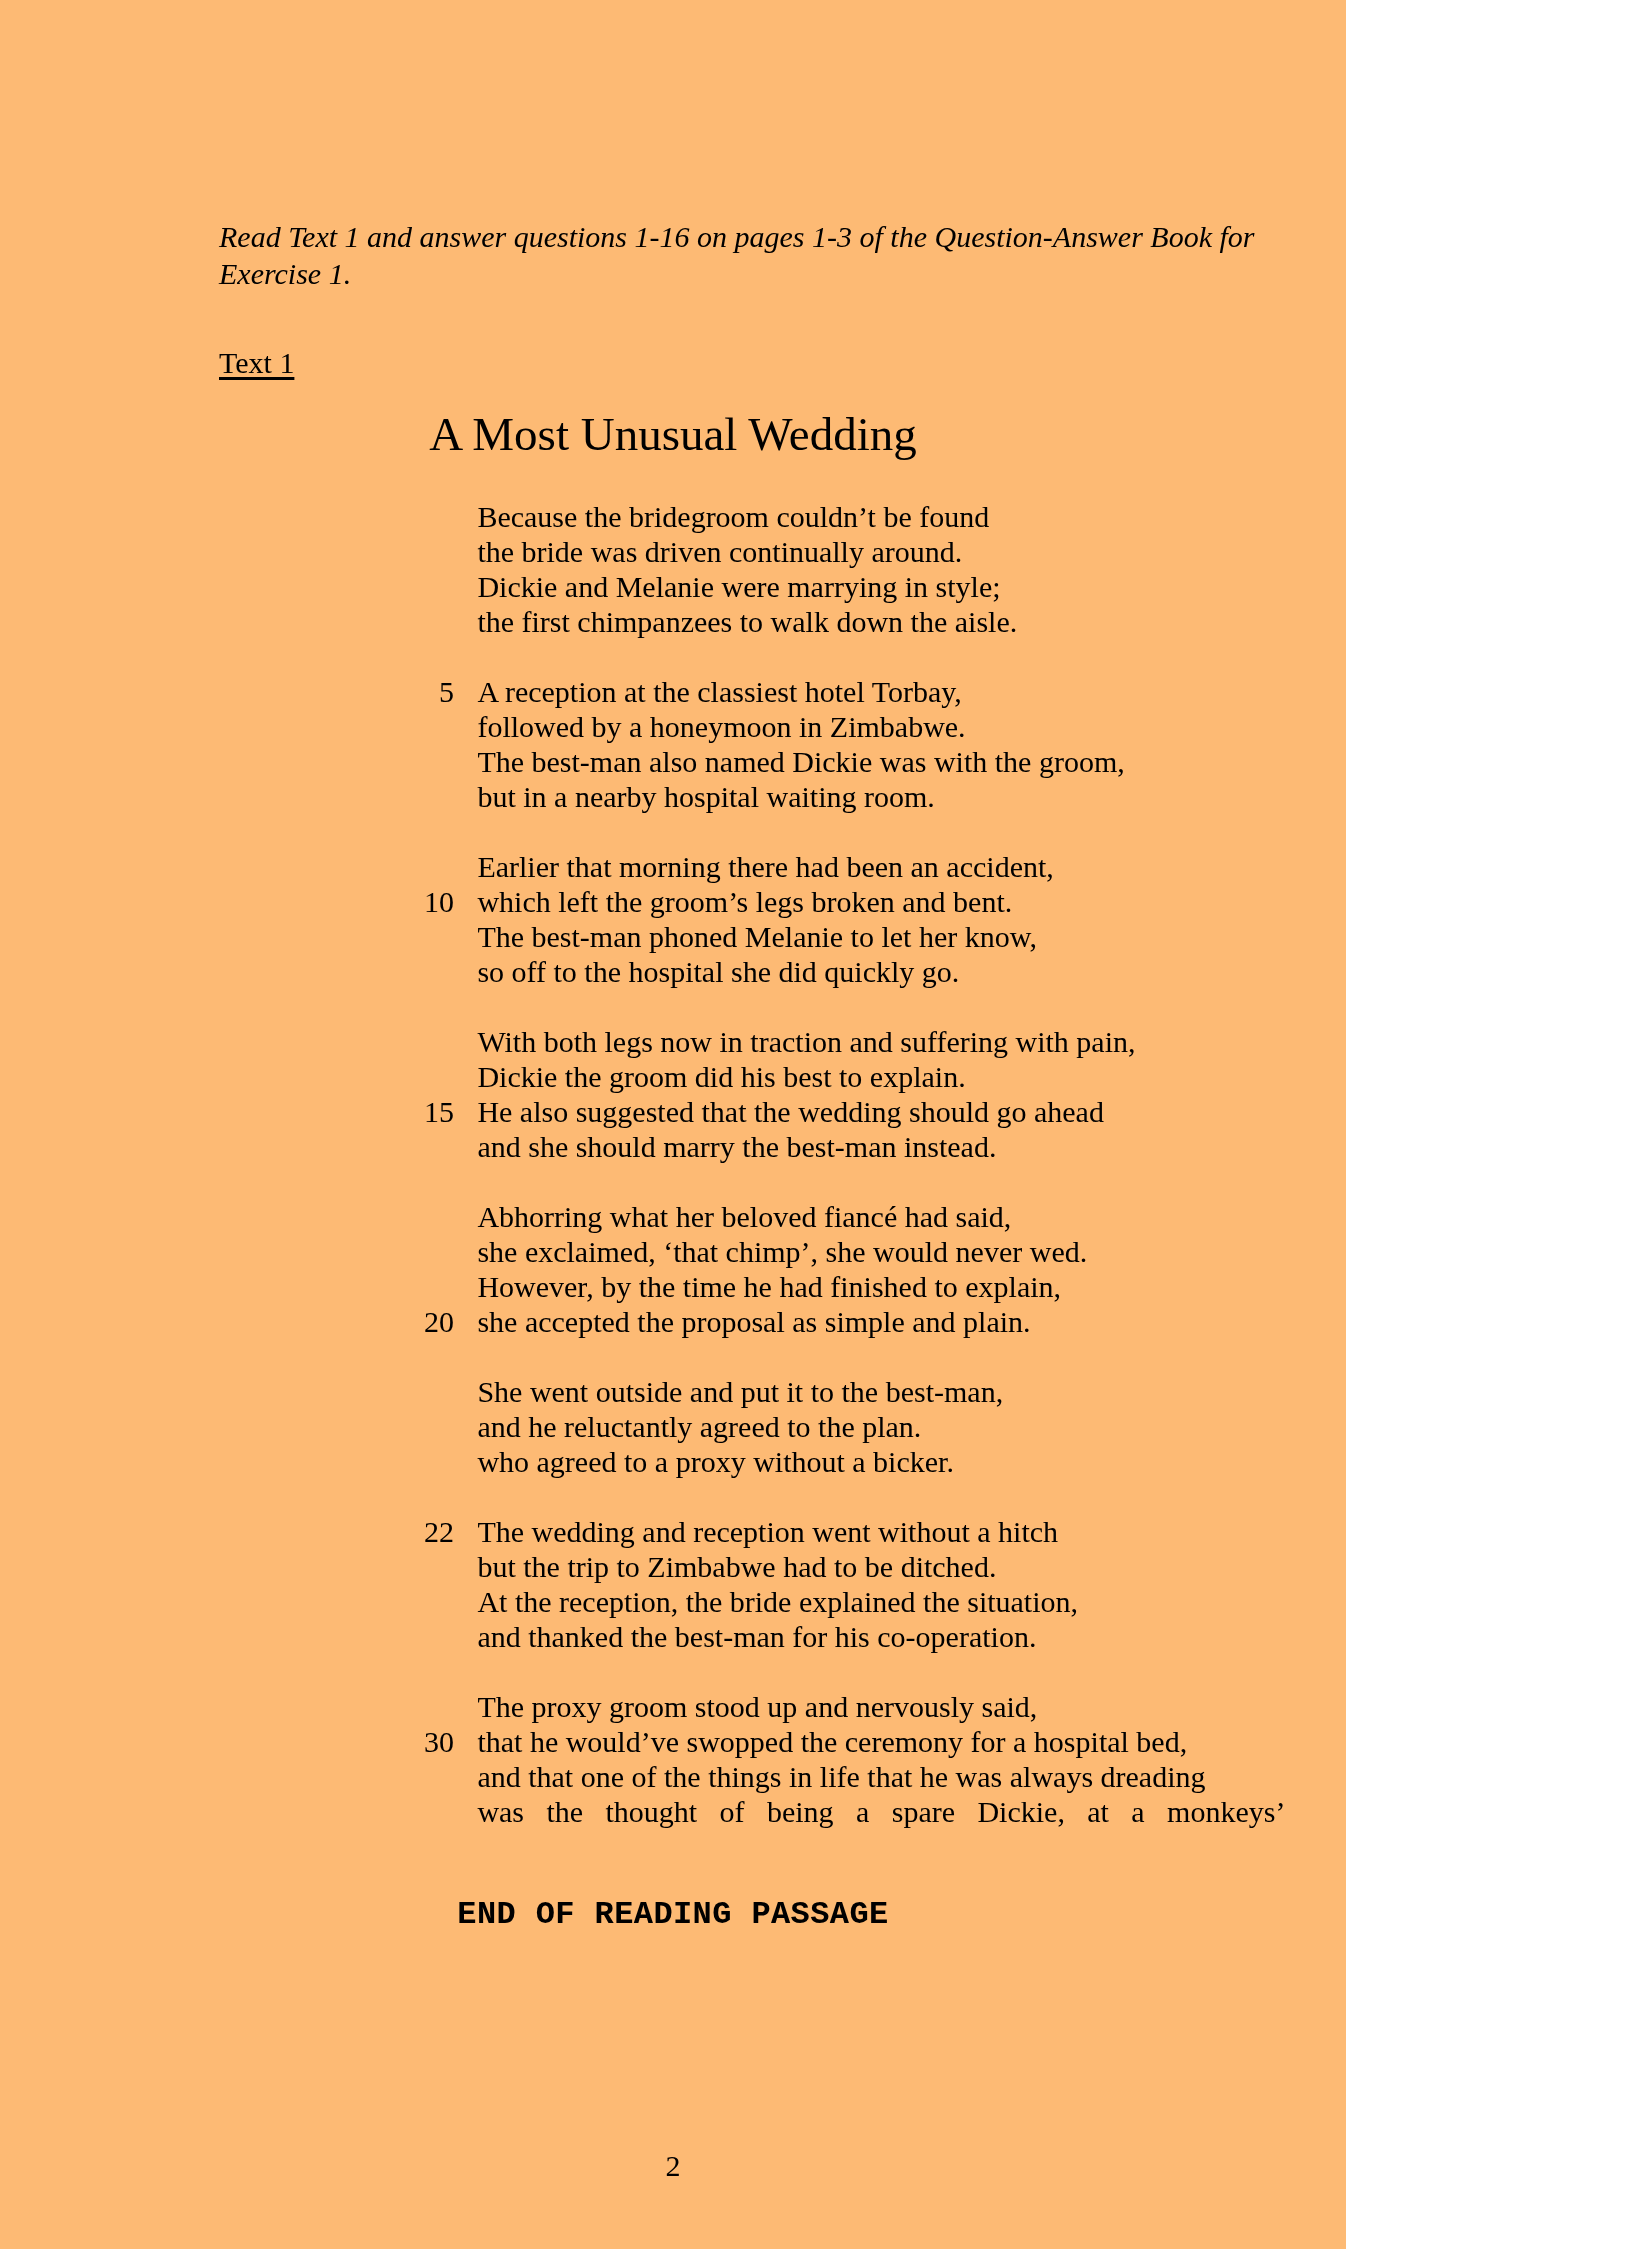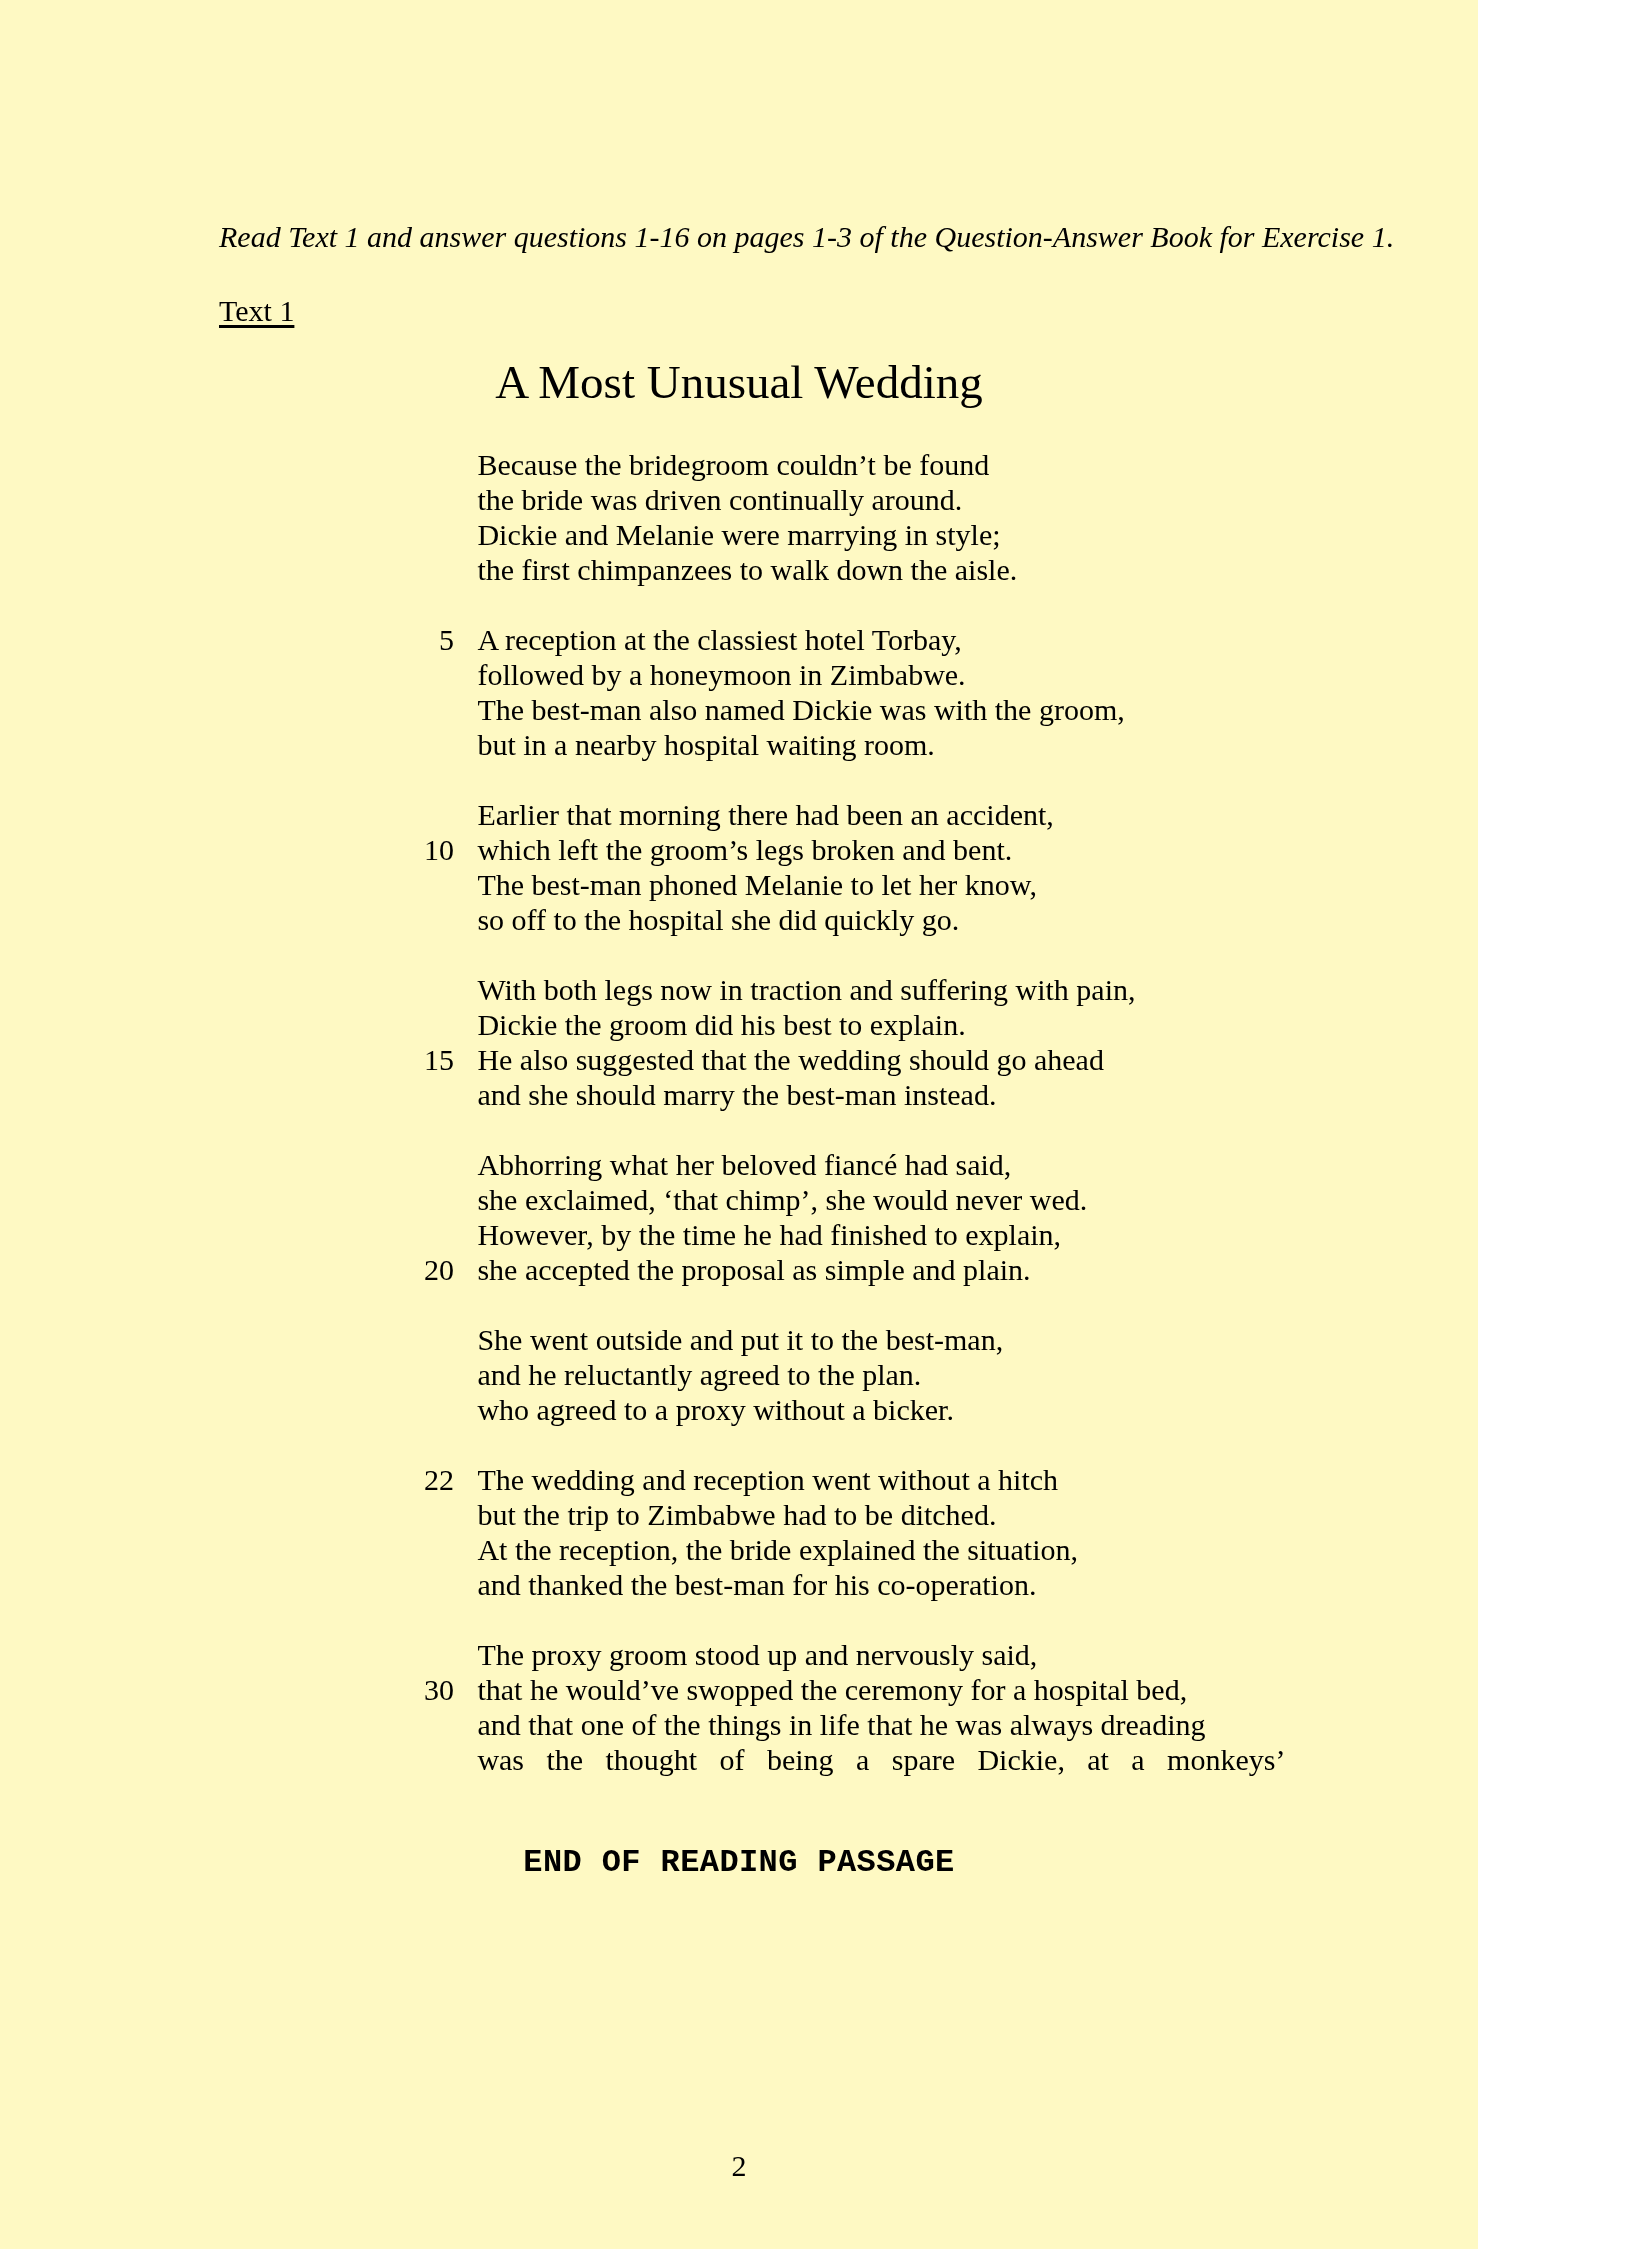--- a/index.html
+++ b/index.html
@@ -1,33 +1,33 @@
 <!DOCTYPE html>
 <html style="font-size:11.7px"><head>
 <meta charset="utf-8">
 <style>
   * { margin: 0; padding: 0; box-sizing: border-box; }
   html, body { background: #ffffff; }
   .page {
     position: relative;
-    width: 1478px;
+    width: 1346px;
     height: 2250px;
-    background: #fef9c3;
+    background: #fdba74;
     color: #000000;
     font-family: "Liberation Serif", serif;
     overflow: hidden;
   }
   .instruction {
     margin: 218px 0 0 219px;
     font-size: 30px;
     line-height: 37px;
     font-style: italic;
   }
   .text-label {
-    margin: 38px 0 0 219px;
+    margin: 53px 0 0 219px;
     font-size: 30px;
     line-height: 35px;
     text-decoration: underline;
     text-underline-offset: 4.4px;
   }
   .title-block { margin-top: 28px; text-align: center; }
   .poem-title {
     font-size: 47px;
     line-height: 53px;
     font-weight: normal;

